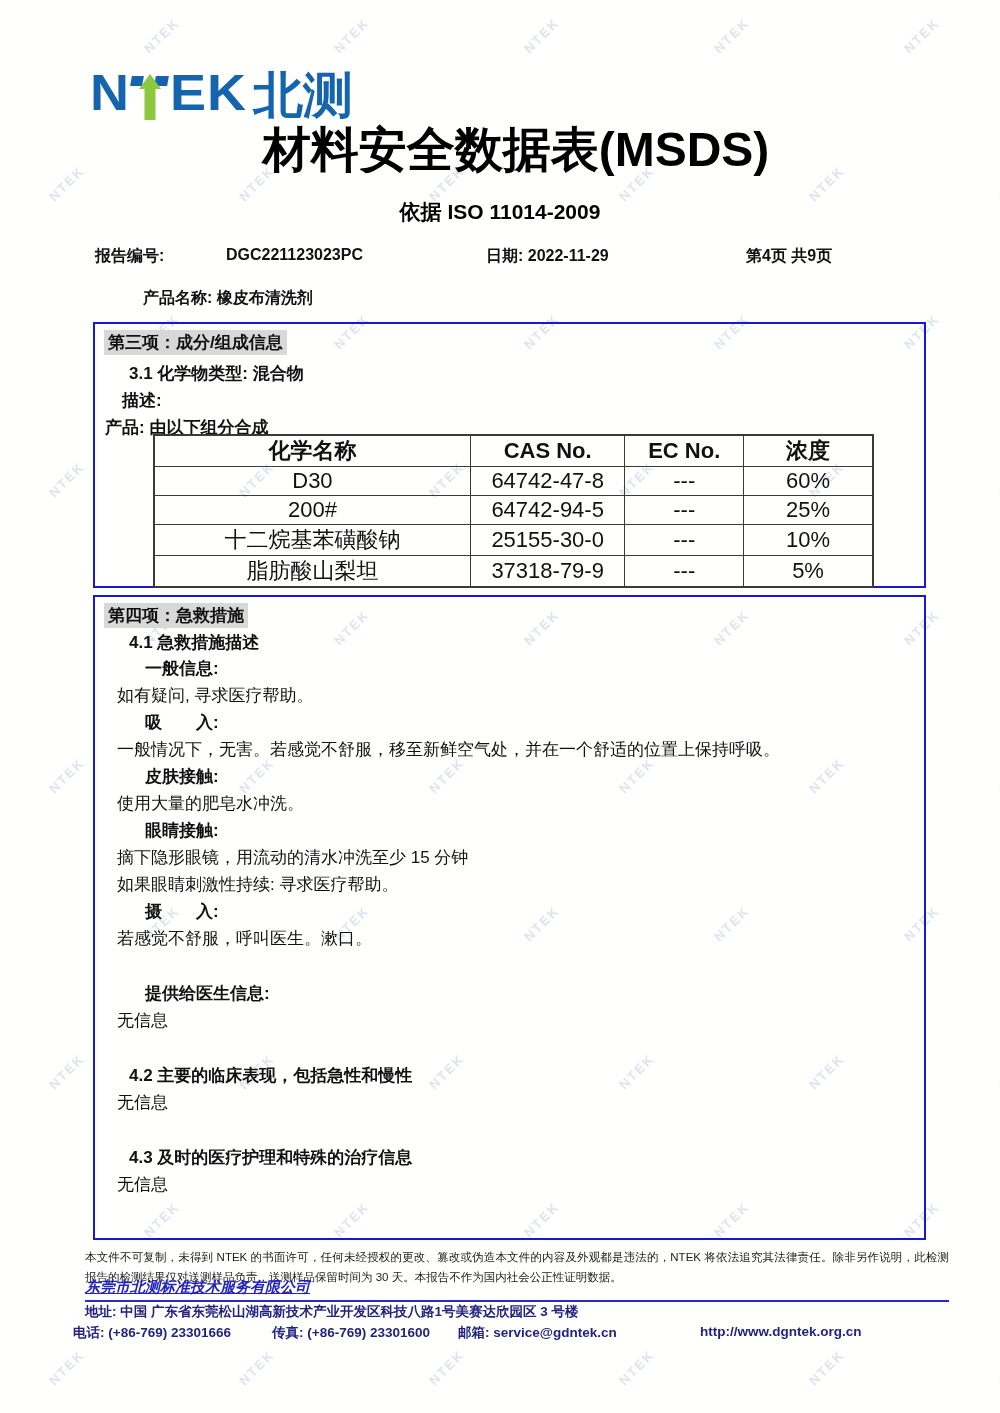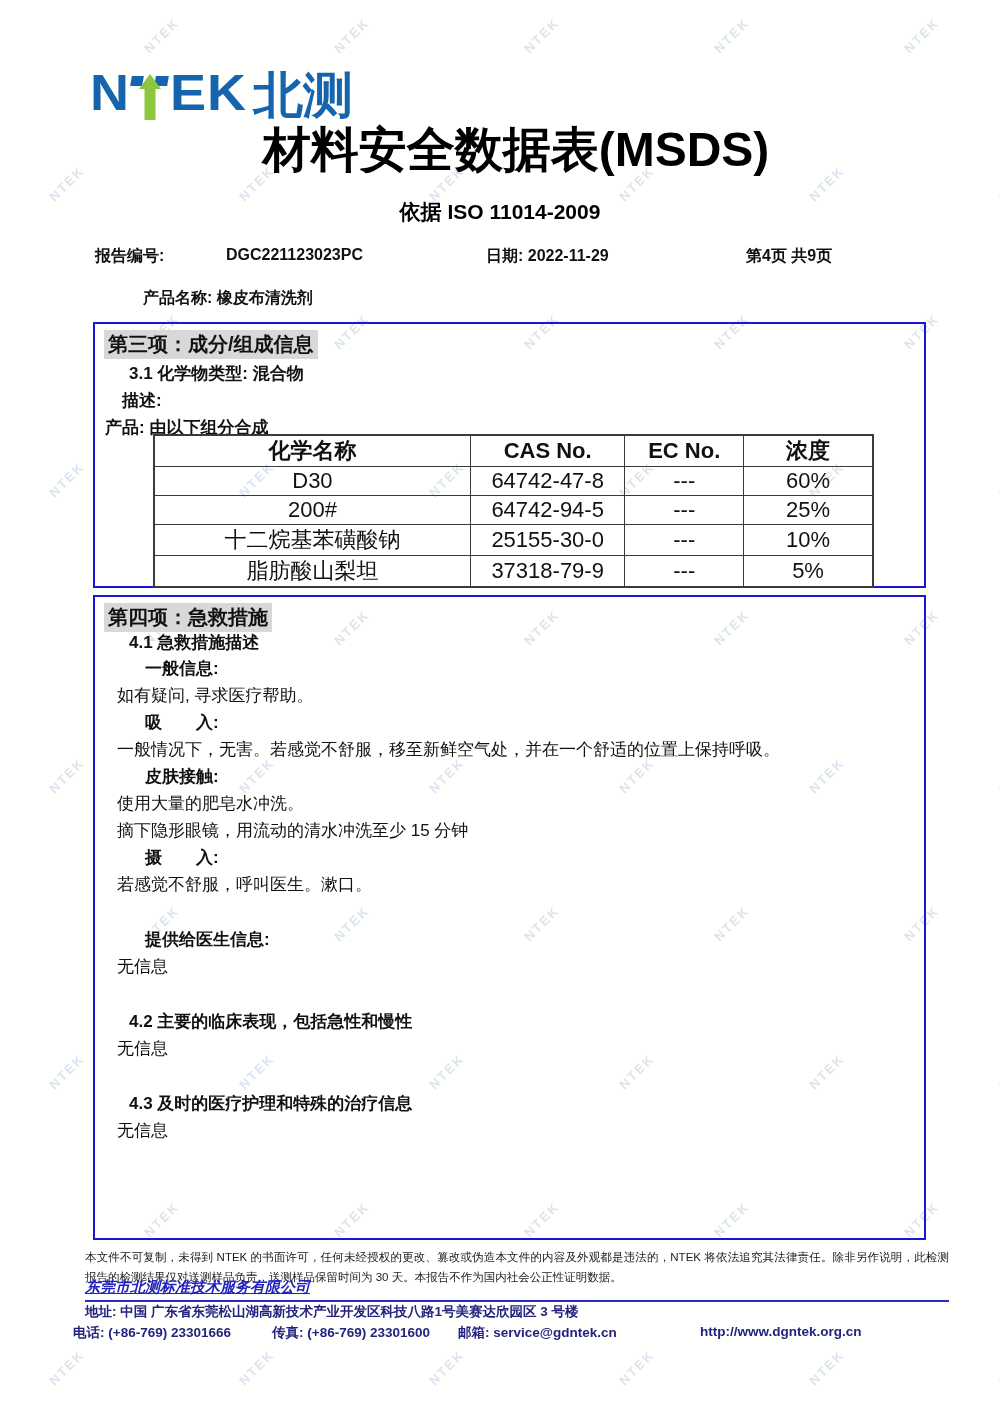--- a/index.html
+++ b/index.html
@@ -49,21 +49,21 @@
   .rep-no    { left:226px; }
   .rep-date  { left:486px; }
   .rep-page  { left:746px; }
 
   .product-row { position:absolute; left:95px; top:288px; font-size:16px; font-weight:bold; white-space:nowrap;margin-left:48px; }
 
   .sec-box { position:absolute; left:93px; width:833px; border:2px solid #1717dc; box-sizing:border-box; background:transparent; }
   .box3 { top:322px; height:266px; }
   .box4 { top:595px; height:645px; }
 
-  .sec-title { position:absolute; left:9px; top:6px; font-size:20px; font-weight:bold;
+  .sec-title { position:absolute; left:9px; top:6px; font-size:17px; font-weight:bold;
                background:#d8d8d8; padding:1px 4px; white-space:nowrap; }
   .s3-31   { position:absolute; left:34px; top:38px; font-size:17px; font-weight:bold; white-space:nowrap; }
   .s3-desc { position:absolute; left:27px; top:65px; font-size:17px; font-weight:bold; }
   .s3-prod { position:absolute; left:10px; top:92px; font-size:17px; font-weight:bold; white-space:nowrap; }
 
   table.comp { position:absolute; left:58px; top:110px; width:721px; border-collapse:collapse; table-layout:fixed; }
   table.comp th, table.comp td {
     border:1px solid #3a3a3a; text-align:center; font-size:22px; height:28px; padding:0 4px;
   }
   table.comp { border:2px solid #3a3a3a; }
@@ -225,21 +225,23 @@
     <div class="sec-box box4">
       <span class="sec-title">第四项：急救措施</span>
       <div class="s4-sub">4.1 急救措施描述</div>
       <div class="s4-lines">
         <div class="ln lbl">一般信息:</div>
         <div class="ln">如有疑问, 寻求医疗帮助。</div>
         <div class="ln lbl">吸　　入:</div>
         <div class="ln">一般情况下，无害。若感觉不舒服，移至新鲜空气处，并在一个舒适的位置上保持呼吸。</div>
         <div class="ln lbl">皮肤接触:</div>
         <div class="ln">使用大量的肥皂水冲洗。</div>
+        <div class="ln lbl">眼睛接触:</div>
         <div class="ln">摘下隐形眼镜，用流动的清水冲洗至少 15 分钟</div>
+        <div class="ln">如果眼睛刺激性持续: 寻求医疗帮助。</div>
         <div class="ln lbl">摄　　入:</div>
         <div class="ln">若感觉不舒服，呼叫医生。漱口。</div>
         <div class="ln lbl gap">提供给医生信息:</div>
         <div class="ln">无信息</div>
         <div class="ln sub gap">4.2 主要的临床表现，包括急性和慢性</div>
         <div class="ln">无信息</div>
         <div class="ln sub gap">4.3 及时的医疗护理和特殊的治疗信息</div>
         <div class="ln">无信息</div>
       </div>
     </div>

